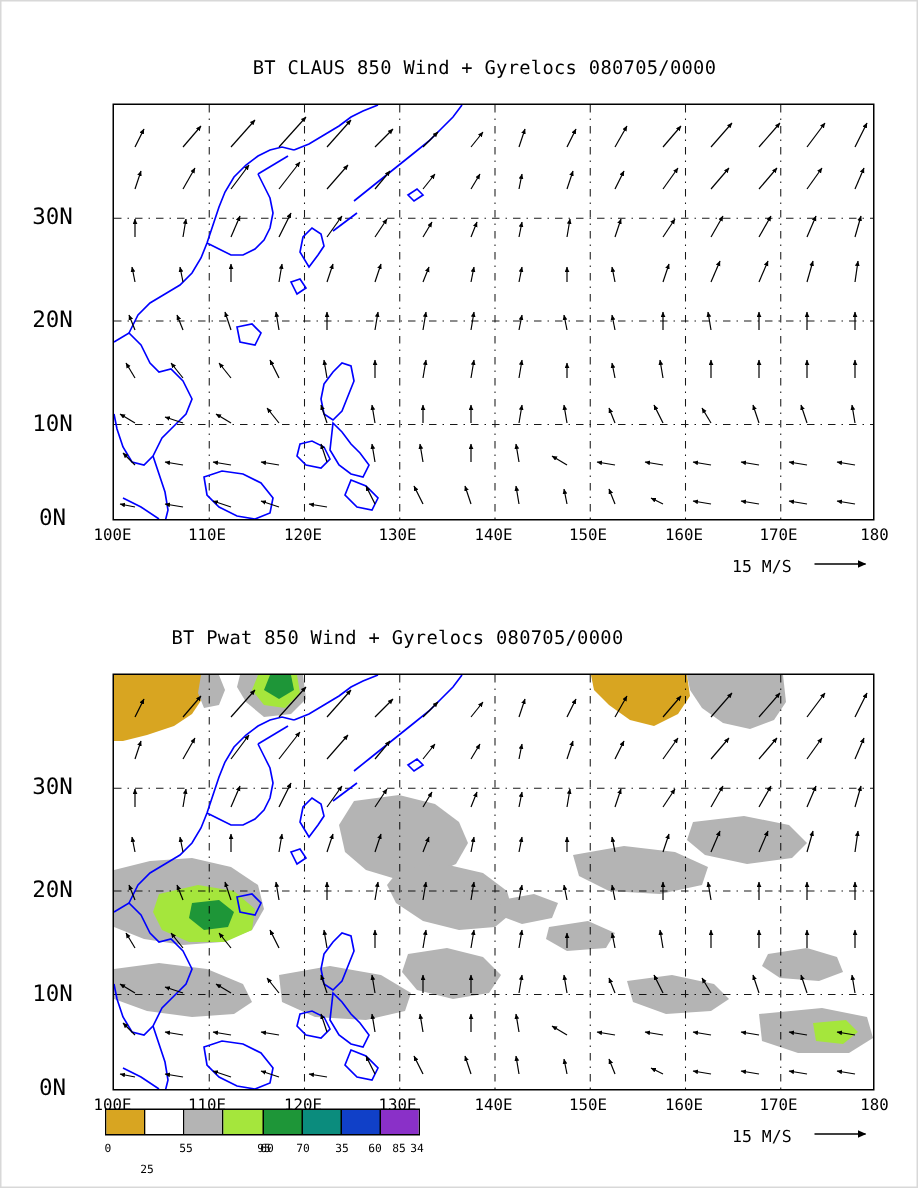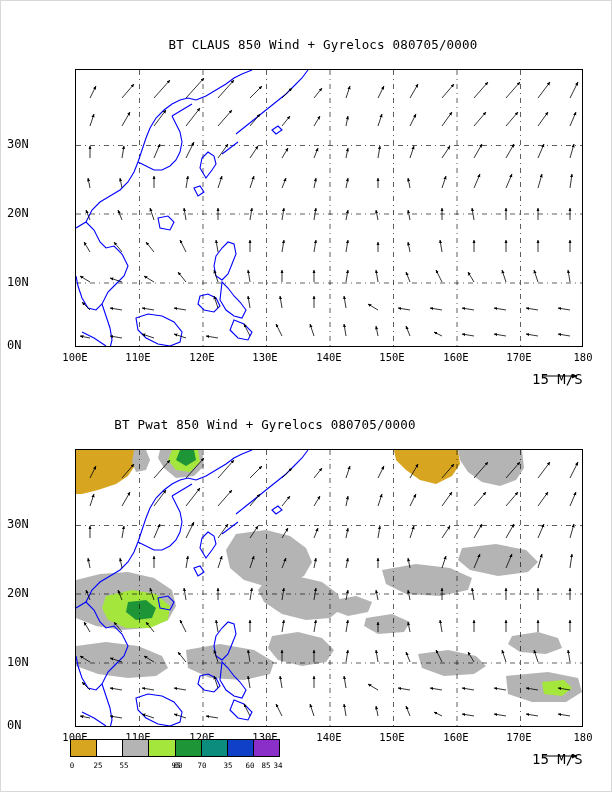--- a/index.html
+++ b/index.html
@@ -36,39 +36,38 @@
   }
   .plotbox {
     position: absolute;
     border: 1px solid #000;
     box-sizing: border-box;
     background: #ffffff;
     overflow: hidden;
   }
   .ytick-label {
     position: absolute;
-    font-size: 12px;
-    text-align: left;
+    font-size: 15px;
+    text-align: center;
     color: #000;
     transform: translateY(-50%);
     white-space: nowrap;
   }
   .xtick-label {
     position: absolute;
     font-size: 10.5px;
     color: #000;
     transform: translateX(-50%);
     white-space: nowrap;
   }
   .scale-label {
     position: absolute;
-    font-size: 14px;
+    font-size: 11px;
     color: #000;
     white-space: nowrap;
-    margin-left: 44px;
   }
   .scale-arrow {
     position: absolute;
   }
   .legend-box {
     position: absolute;
     border: 1px solid #000;
     box-sizing: border-box;
     display: flex;
   }
@@ -602,21 +601,21 @@
       <div class="legend-cell" style="background:#d8a521;"></div>
       <div class="legend-cell" style="background:#ffffff;"></div>
       <div class="legend-cell" style="background:#b4b4b4;"></div>
       <div class="legend-cell" style="background:#a5e63c;"></div>
       <div class="legend-cell" style="background:#1e9638;"></div>
       <div class="legend-cell" style="background:#0b8c7d;"></div>
       <div class="legend-cell" style="background:#1040c8;"></div>
       <div class="legend-cell" style="background:#8a30c8;"></div>
     </div>
     <div class="legend-tick" style="left:2px;   top:22px;">0</div>
-    <div class="legend-tick" style="left:28px;  top:22px;">25</div>
+    <div class="legend-tick" style="left:28px;  top:36px;">25</div>
     <div class="legend-tick" style="left:54px;  top:22px;">55</div>
     <div class="legend-tick" style="left:80px;  top:22px;margin-left:28px;">60</div>
     <div class="legend-tick" style="left:106px; top:22px;">95</div>
     <div class="legend-tick" style="left:132px; top:22px;">70</div>
     <div class="legend-tick" style="left:158px; top:22px;">35</div>
     <div class="legend-tick" style="left:180px; top:22px;">60</div>
     <div class="legend-tick" style="left:196px; top:22px;">85</div>
     <div class="legend-tick" style="left:208px; top:22px;">34</div>
   </div>
 

